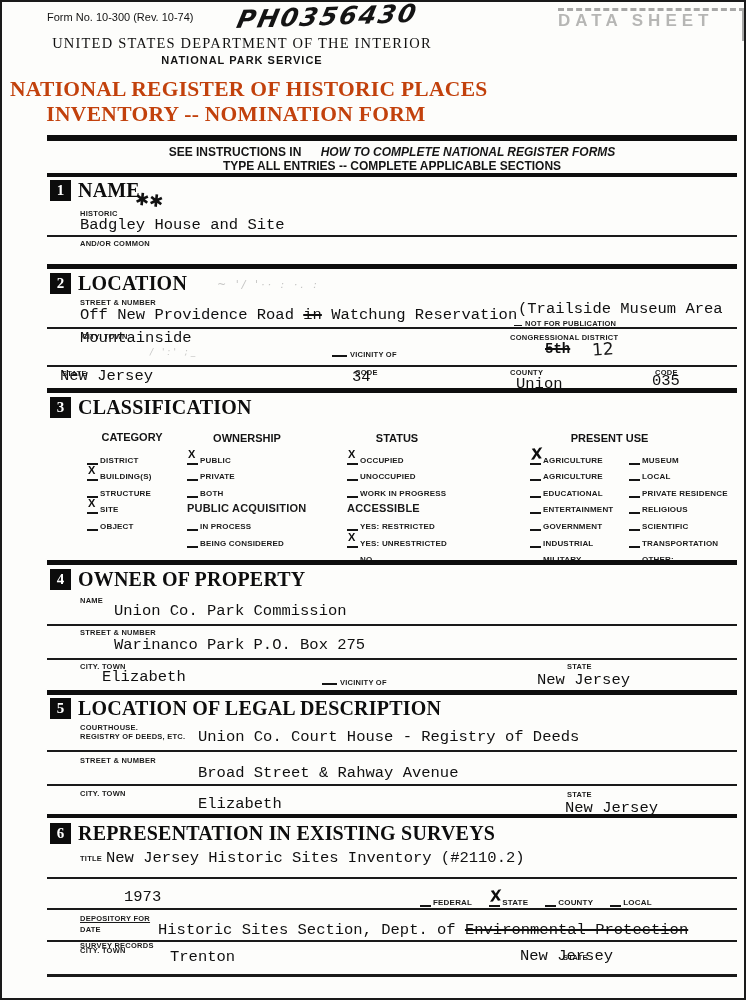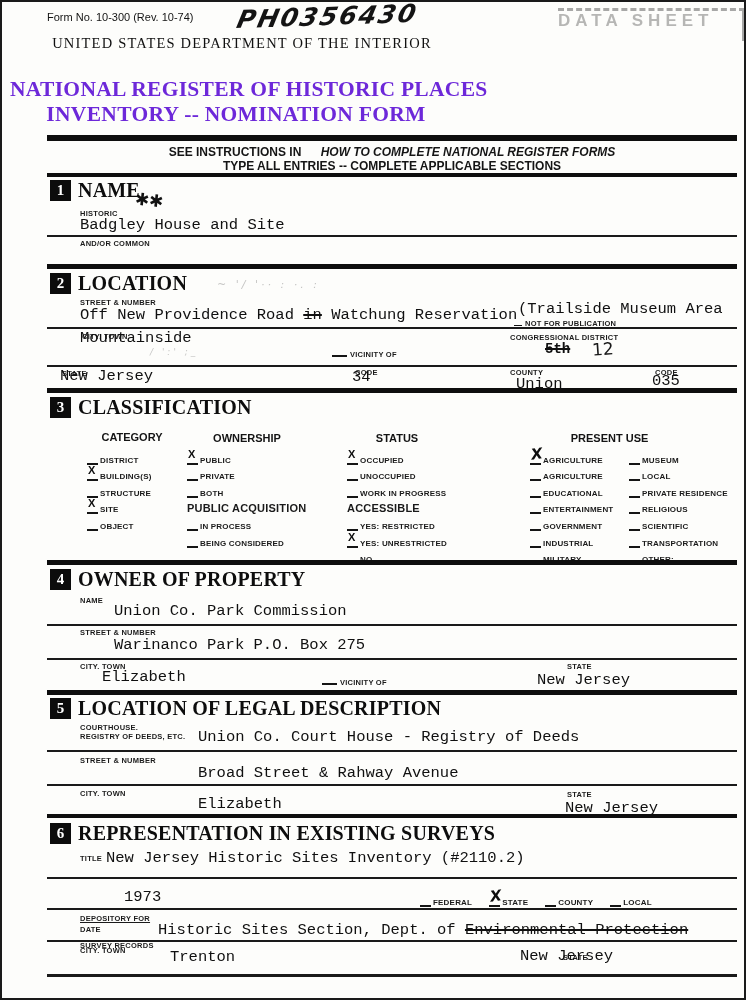--- a/index.html
+++ b/index.html
@@ -28,32 +28,33 @@
   .struck{text-decoration:line-through;text-decoration-thickness:2px;}
   .handtext{position:absolute;font:italic 400 17px "DejaVu Sans",sans-serif;color:#1a1a1a;white-space:nowrap;}
   .npsbox{position:absolute;left:450px;top:37px;width:287px;height:84px;border:3px solid #1c1c1c;box-sizing:border-box;
           background-color:#dededa;background-image:radial-gradient(#aeaea8 .7px,transparent .9px);background-size:3px 3px;}
   .stampdate{position:absolute;font:700 15px "Liberation Sans",sans-serif;letter-spacing:2.5px;color:#161616;white-space:nowrap;}
   .faintstamp{position:absolute;left:556px;top:6px;width:184px;height:30px;opacity:.42;overflow:hidden;
               border-top:3px dashed #333;border-right:3px solid #333;filter:blur(.3px);}
   .faintstamp span{font:700 17px "Liberation Sans",sans-serif;letter-spacing:5px;color:#555;}
   .pencil{position:absolute;opacity:.30;color:#444;font:italic 400 11px "DejaVu Sans",sans-serif;letter-spacing:3px;white-space:nowrap;}
   .serifline{position:absolute;font:400 14.5px "Liberation Serif",serif;letter-spacing:1.2px;color:#111;white-space:nowrap;text-align:center;}
-  .title{position:absolute;font:700 21.5px "Liberation Serif",serif;color:#6d28d9;white-space:nowrap;text-align:center;letter-spacing:.3px;}
+  .title{position:absolute;font:700 21.5px "Liberation Serif",serif;color:#c2410c;white-space:nowrap;text-align:center;letter-spacing:.3px;}
   .instr{position:absolute;left:45px;width:690px;text-align:center;font:700 12px "Liberation Sans",sans-serif;color:#151515;white-space:nowrap;}
   .marks{position:absolute;font:700 17px "DejaVu Sans",sans-serif;transform:rotate(6deg);color:#111;}
 </style>
 </head>
 <body>
 
 <div class="page">
 
   <div class="abs" style="left:45px;top:9px;font:400 11px 'Liberation Sans',sans-serif;">Form No. 10-300 (Rev. 10-74)</div>
   <div class="abs" style="left:236px;top:0px;font:italic 700 25px 'DejaVu Sans',sans-serif;transform:skewX(-14deg) rotate(-2deg);letter-spacing:2px;">PH0356430</div>
   <div class="serifline" style="left:30px;top:33px;width:420px;">UNITED STATES DEPARTMENT OF THE INTERIOR</div>
+  <div class="abs" style="left:30px;top:52px;width:420px;text-align:center;font:700 11px 'Liberation Sans',sans-serif;letter-spacing:1px;">NATIONAL PARK SERVICE</div>
 
   <div class="faintstamp"><span>DATA SHEET</span></div>
 
 
   <div class="title" style="left:8px;top:75px;width:452px;">NATIONAL REGISTER OF HISTORIC PLACES</div>
   <div class="title" style="left:8px;top:100px;width:452px;">INVENTORY -- NOMINATION FORM</div>
 
   <div class="bar" style="top:133px;height:6px;"></div>
   <div class="instr" style="top:143px;"><span>SEE INSTRUCTIONS IN </span><span style="font-style:italic;margin-left:16px;">HOW TO COMPLETE NATIONAL REGISTER FORMS</span></div>
   <div class="instr" style="top:157px;">TYPE ALL ENTRIES -- COMPLETE APPLICABLE SECTIONS</div>

